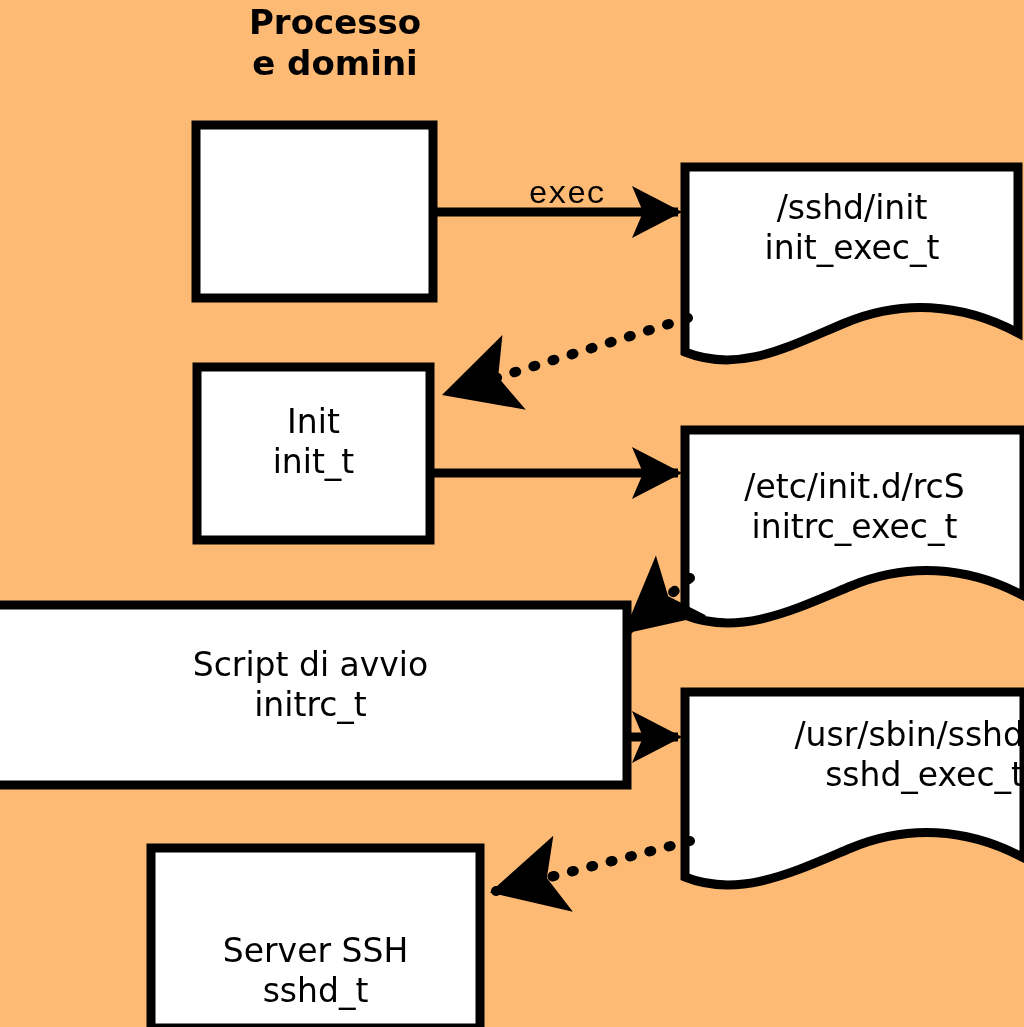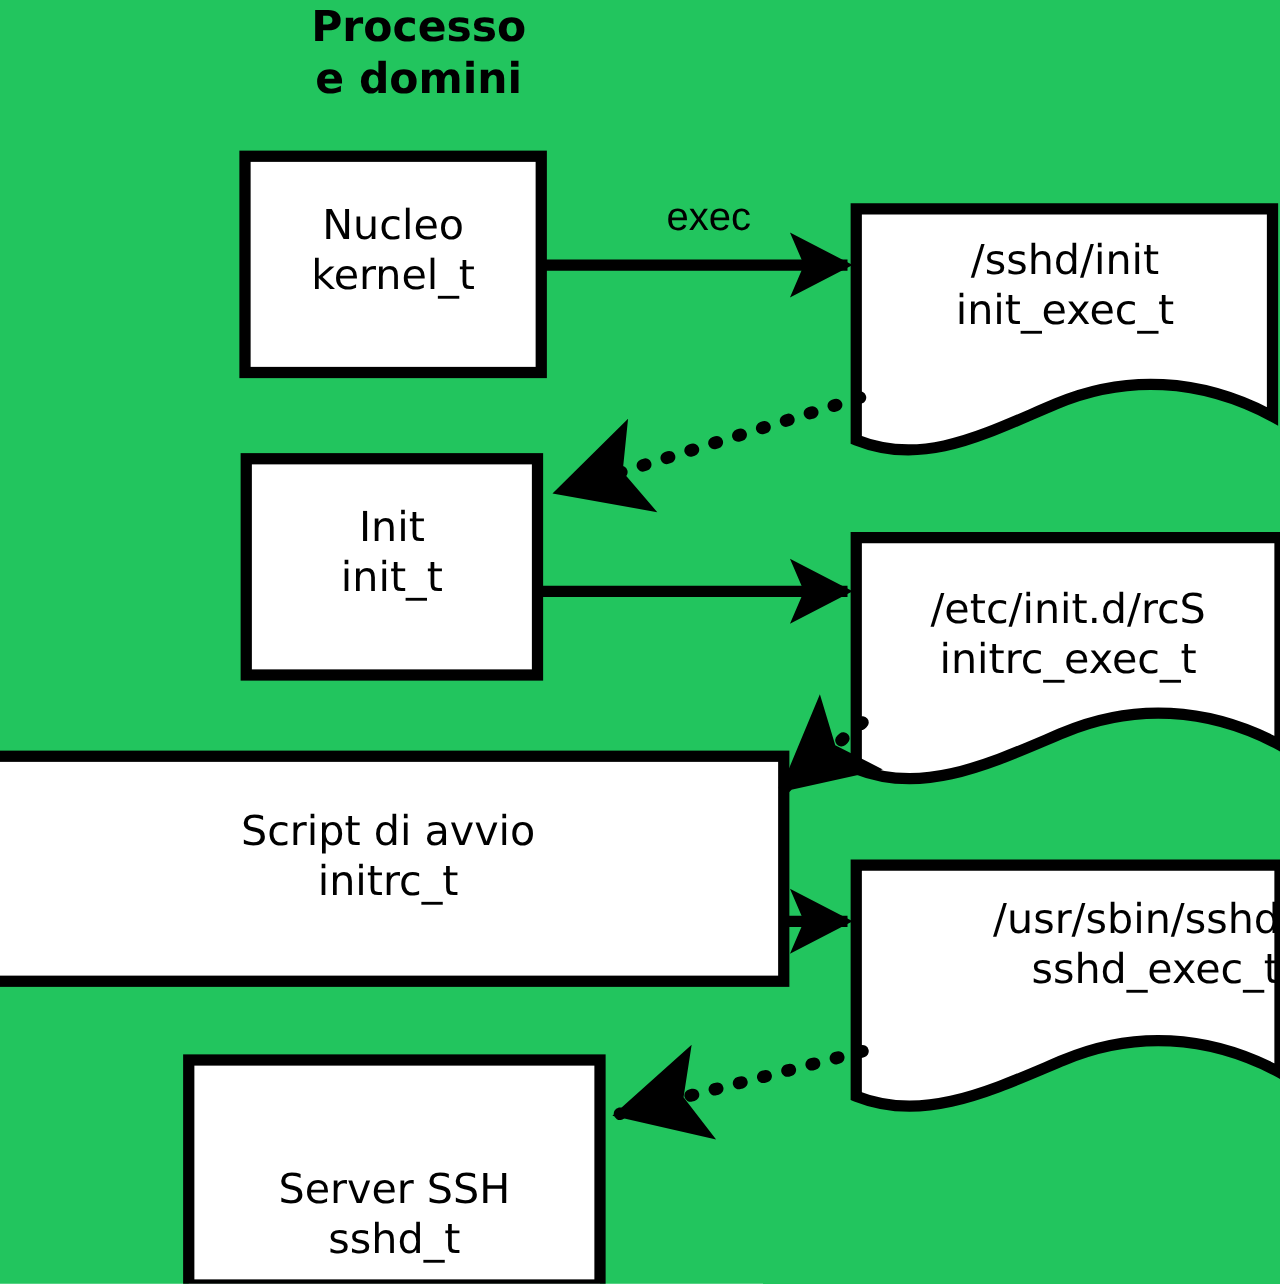--- a/index.html
+++ b/index.html
@@ -6,21 +6,21 @@
   html,body{margin:0;padding:0;background:#ffffff;}
   body{
     width:1024px;height:1027px;
     font-family:"DejaVu Sans", sans-serif;
     color:#000000;
     overflow:hidden;
   }
   #diagram{
     position:relative;
     width:1024px;height:1027px;
-    background:#22c55e;
+    background:#fdba74;
   }
   svg#canvas{
     position:absolute;left:0;top:0;
     width:1024px;height:1027px;
     display:block;
   }
   .col-header{
     position:absolute;
     text-align:center;
     font-weight:bold;
@@ -40,21 +40,22 @@
     line-height:1.22;
     white-space:pre-line;
     font-family:"DejaVu Sans", sans-serif;
     pointer-events:none;
   }
   .edge-label{
     position:absolute;
     text-align:center;
     font-size:32px;
     line-height:1.15;
-    font-family:Liberation Sans, sans-serif;
+    font-family:Liberation Mono, monospace;
+    margin-top:22px;
   }
   
   #label-kernel   { left:196px; top:160px;  width:237px; }
   #label-init     { left:197px; top:402px;  width:233px; }
   #label-initrc   { left:-6px;  top:645px;  width:633px; }
   #label-sshd     { left:151px; top:883px;  width:329px;margin-top:48px; }
 
   #label-initexec { left:685px; top:188px;  width:334px; }
   #label-rcs      { left:685px; top:467px;  width:339px; }
   #label-sshdexec { left:685px; top:715px;  width:339px;text-align:right; }
@@ -115,22 +116,20 @@
     <line x1="627" y1="737" x2="678" y2="737" stroke="#000000" stroke-width="9" marker-end="url(#arrowSolid)"></line>
 
     
     <line x1="690" y1="841" x2="496" y2="891" stroke="#000000" stroke-width="10" stroke-dasharray="2 18" stroke-linecap="round" marker-end="url(#arrowDotted)"></line>
   </svg>
 
   <div class="col-header" id="header-left">Processo
 e domini</div>
 
 
-  <div class="node-label" id="label-kernel">Nucleo
-kernel_t</div>
 
   <div class="node-label" id="label-init">Init
 init_t</div>
 
   <div class="node-label" id="label-initrc">Script di avvio
 initrc_t</div>
 
   <div class="node-label" id="label-sshd">Server SSH
 sshd_t</div>
 

